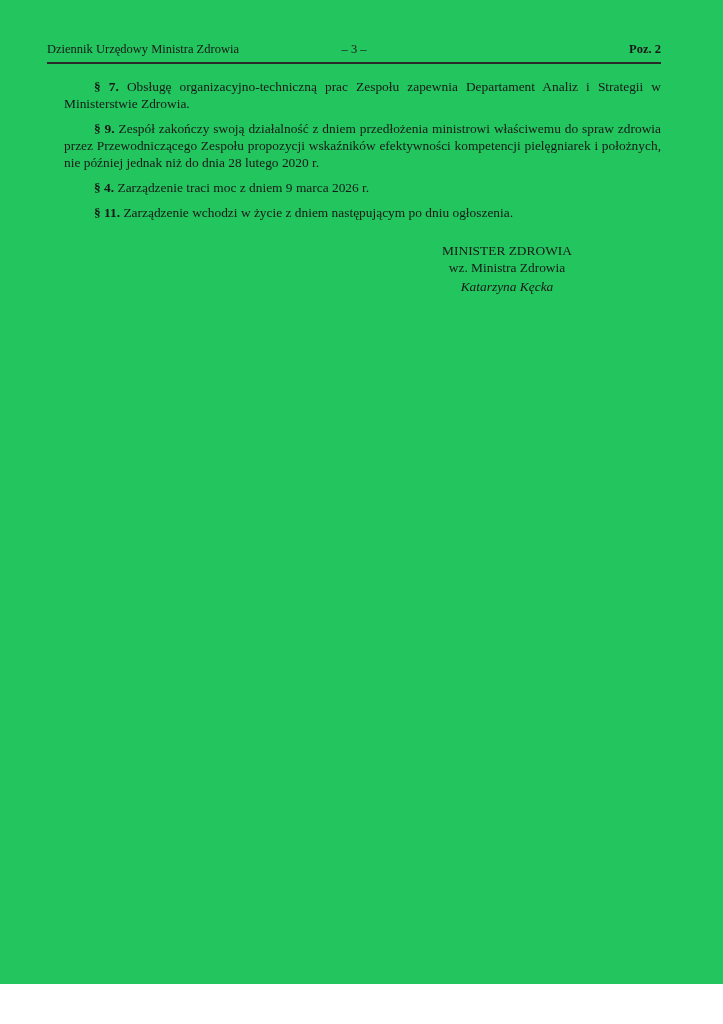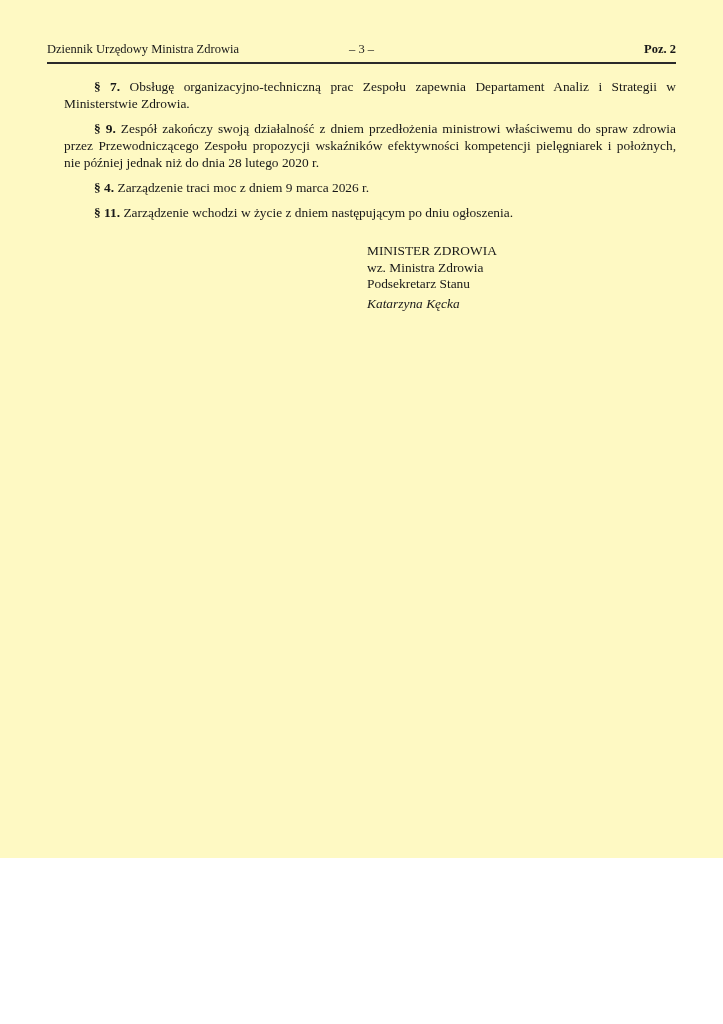--- a/index.html
+++ b/index.html
@@ -6,26 +6,26 @@
     margin: 0;
     padding: 0;
     background: #ffffff;
     width: 723px;
     height: 1024px;
     overflow: hidden;
   }
   .page {
     position: relative;
     width: 723px;
-    height: 858px;
-    background: #fef9c3;
+    height: 984px;
+    background: #22c55e;
     font-family: "Liberation Serif", "DejaVu Serif", serif;
     color: #181818;
     box-sizing: border-box;
-    padding: 42px 47px 0 47px;
+    padding: 42px 62px 0 47px;
   }
   .header {
     display: flex;
     justify-content: space-between;
     align-items: baseline;
     font-size: 12.5px;
     padding-bottom: 5px;
     border-bottom: 2px solid #2a2a2a;
   }
   .header .left  { flex: 1 1 0; text-align: left; }
@@ -41,20 +41,21 @@
     line-height: 17px;
     text-align: justify;
     text-indent: 30px;
   }
   p.law-par .marker {
     font-weight: bold;
   }
   .signature {
     width: 280px;
     margin: 22px 0 0 320px;
+    text-align: center;
     font-size: 13.4px;
     line-height: 16.5px;
   }
   .signature .sig-name {
     font-style: italic;
     margin-top: 3px;
   }
 </style>
 </head>
 <body>
@@ -74,18 +75,17 @@
 
     <p class="law-par"><span class="marker">§ 9.</span> <span>Zespół zakończy swoją działalność z dniem przedłożenia ministrowi właściwemu do spraw zdrowia przez Przewodniczącego Zespołu propozycji wskaźników efektywności kompetencji pielęgniarek i położnych, nie później jednak niż do dnia 28 lutego 2020 r.</span></p>
 
     <p class="law-par"><span class="marker">§ 4.</span> <span>Zarządzenie traci moc z dniem 9 marca 2026 r.</span></p>
 
     <p class="law-par"><span class="marker">§ 11.</span> <span>Zarządzenie wchodzi w życie z dniem następującym po dniu ogłoszenia.</span></p>
 
     <div class="signature">
       <div>MINISTER ZDROWIA</div>
       <div>wz. Ministra Zdrowia</div>
-      <div>Podsekretarz Stanu</div>
       <div class="sig-name">Katarzyna Kęcka</div>
     </div>
 
   </div>
 </div>
 
 </body></html>

